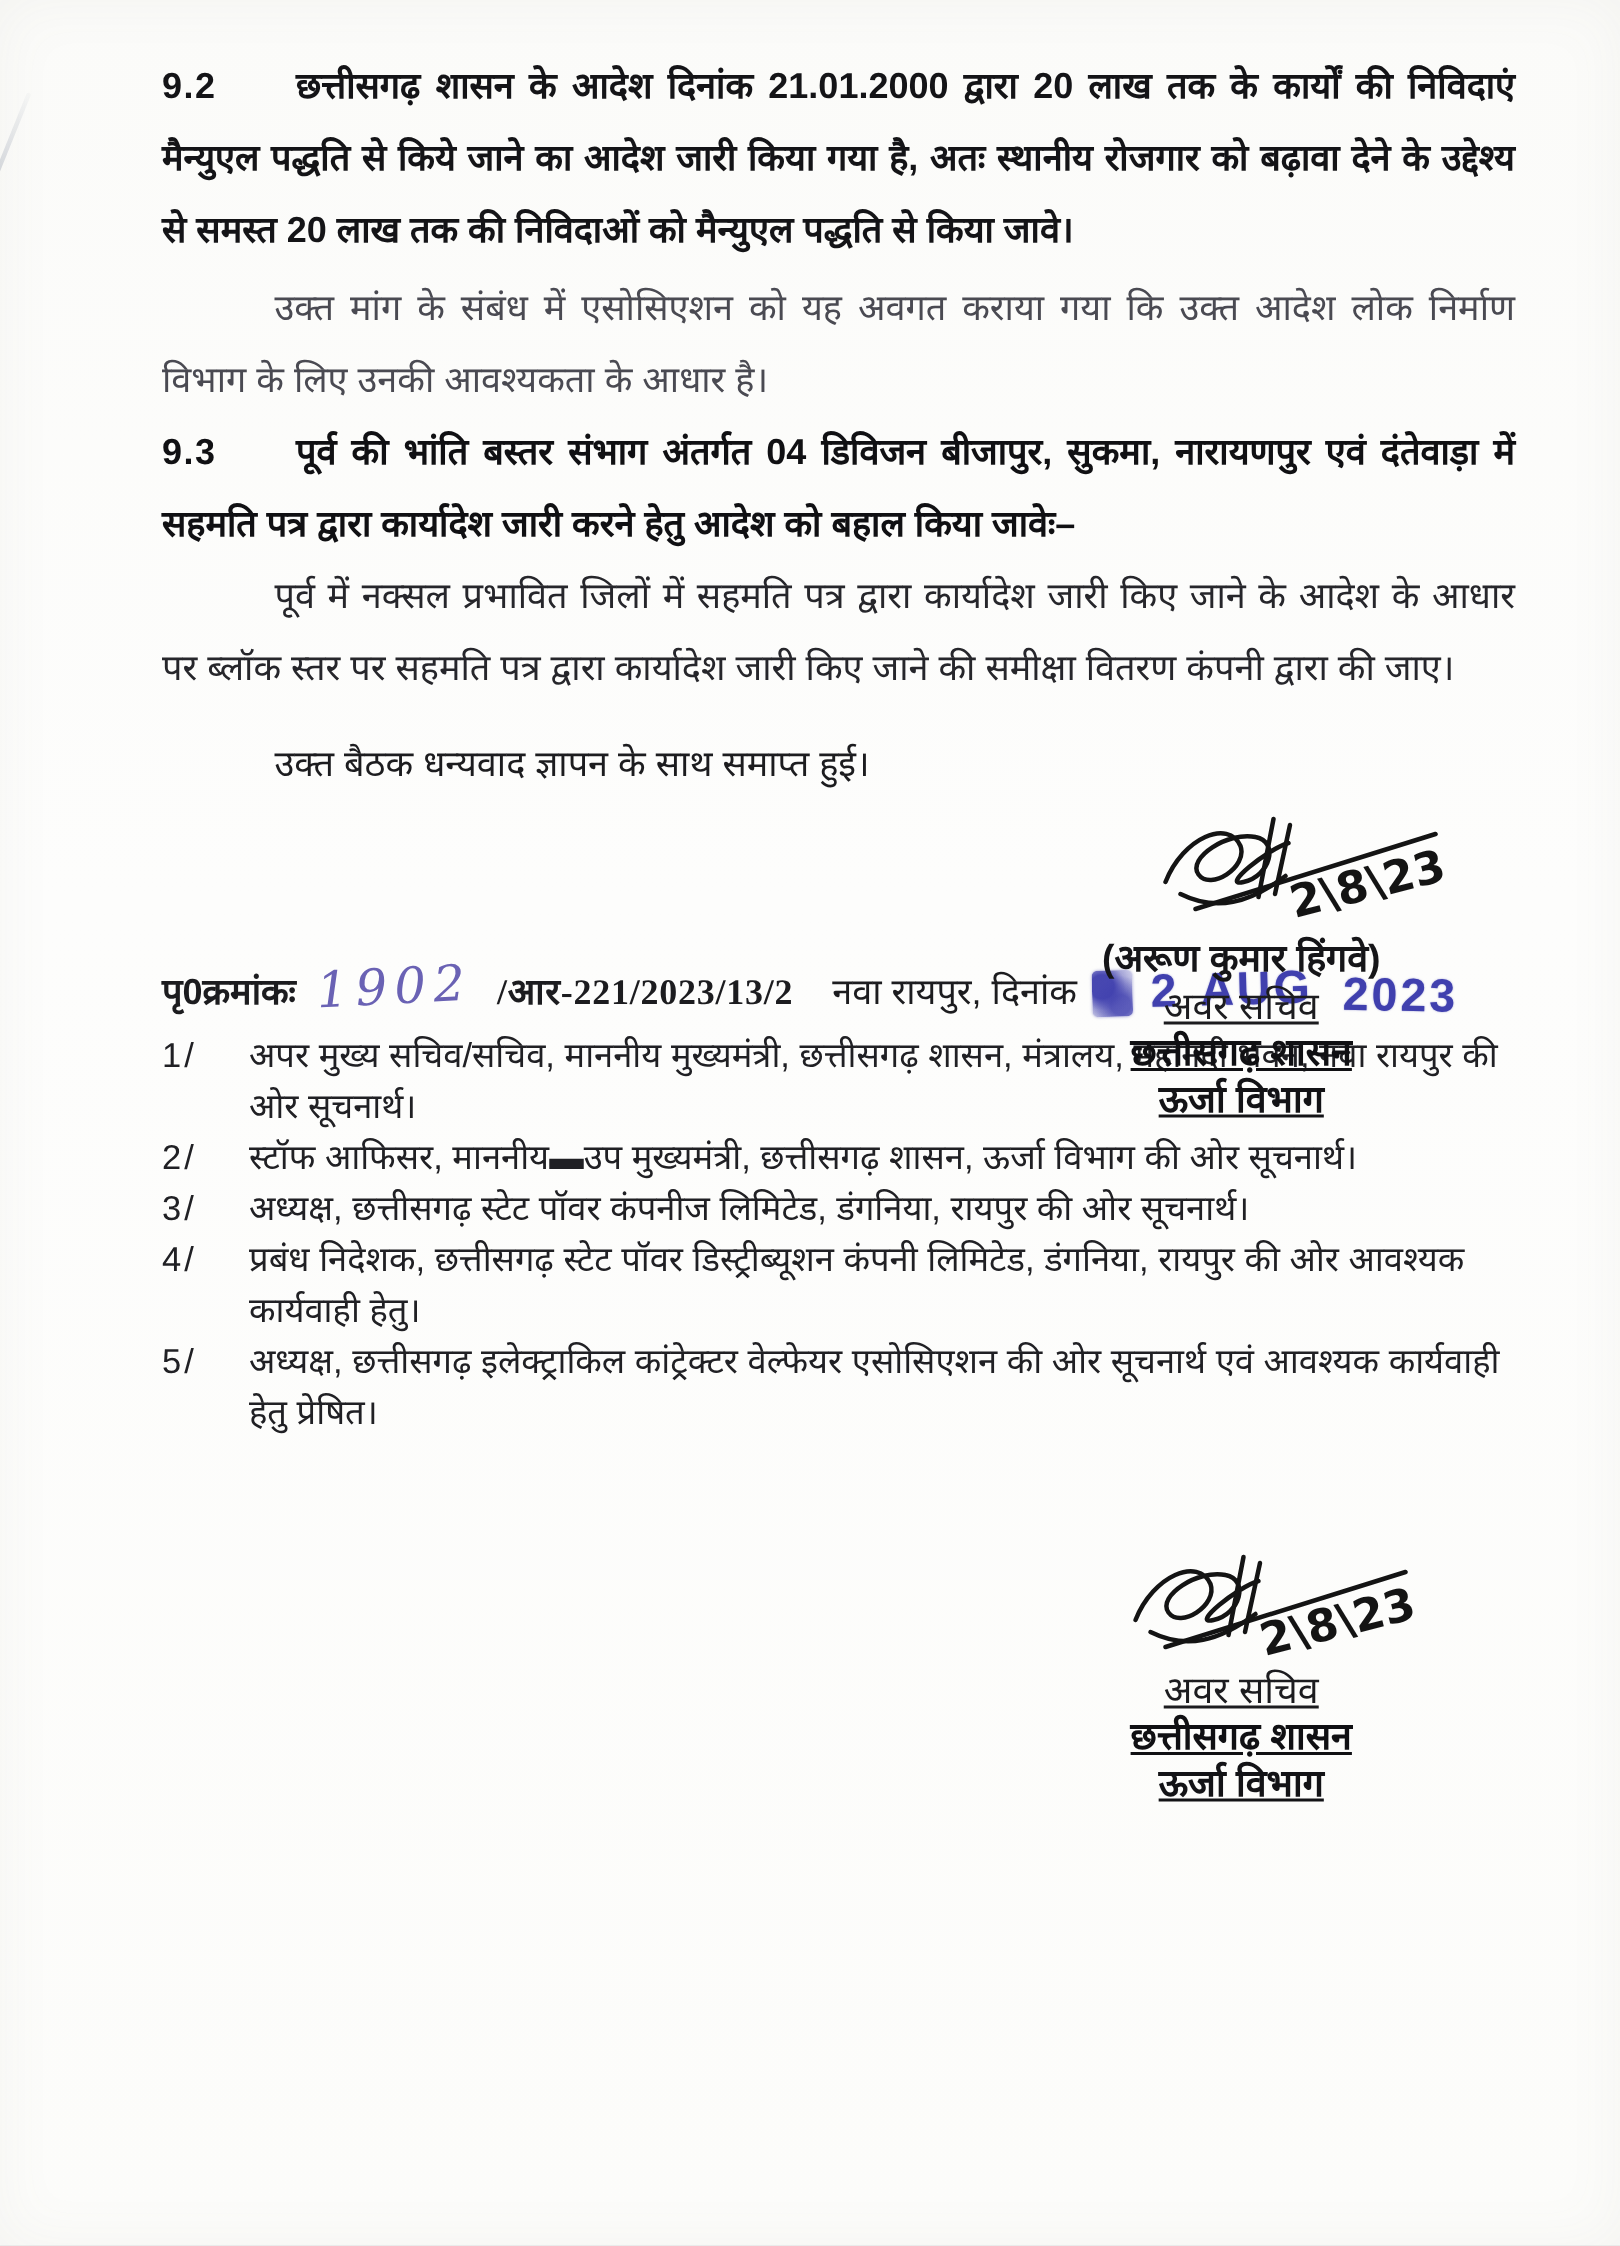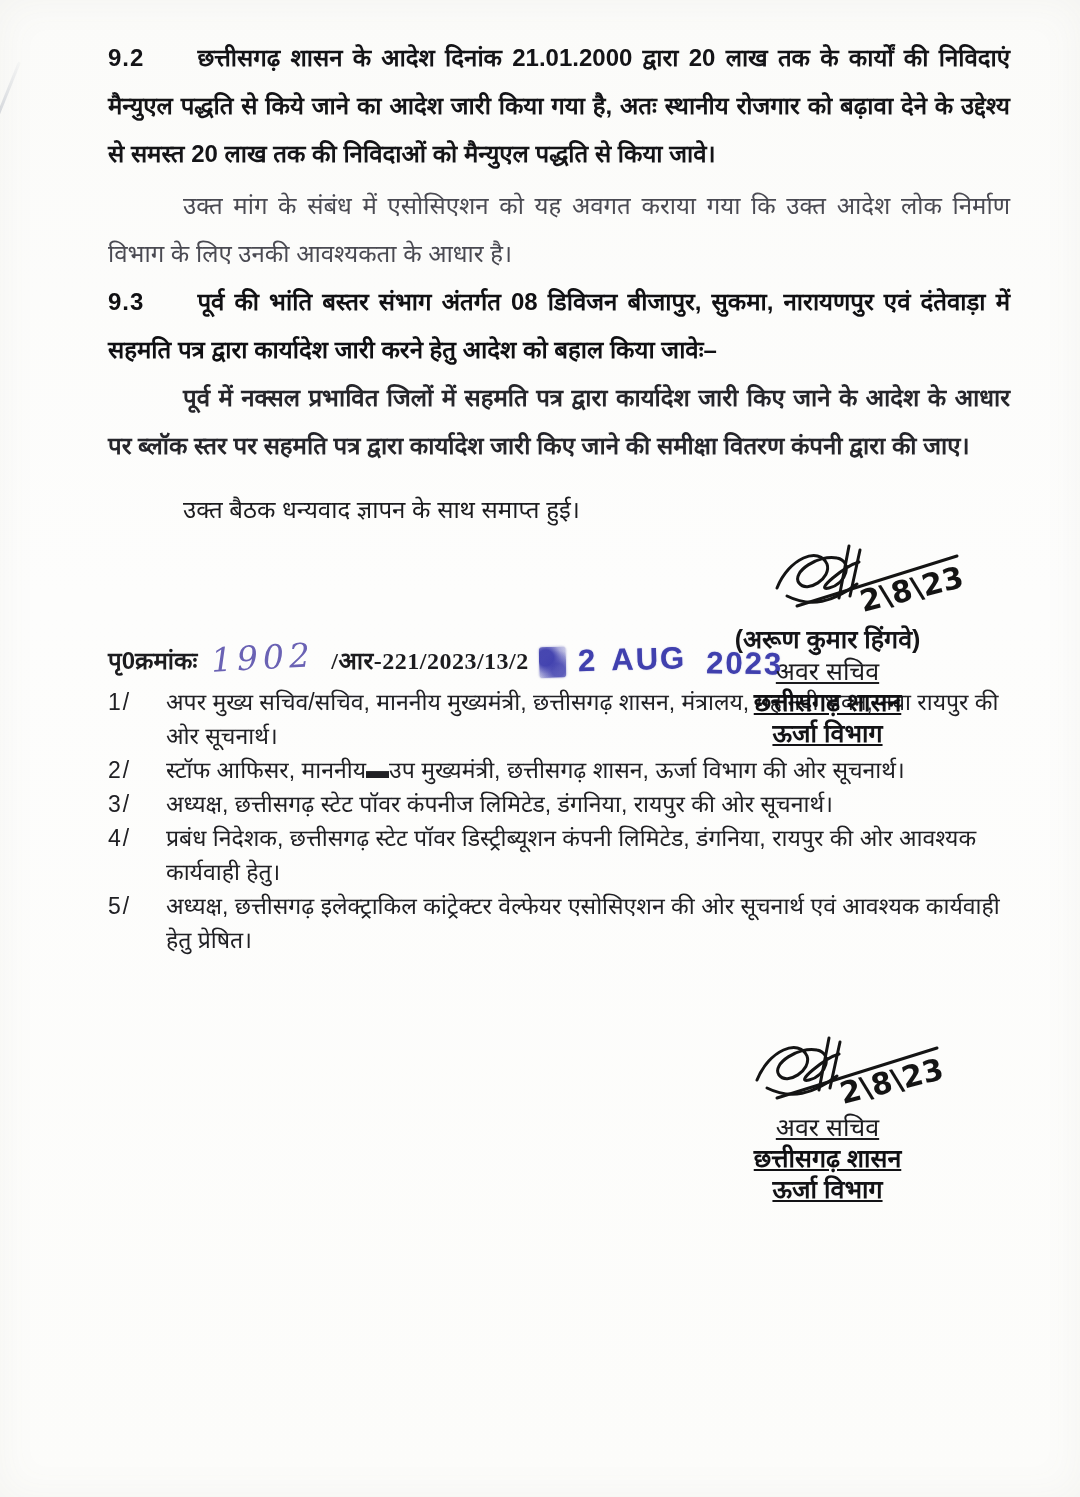--- a/index.html
+++ b/index.html
@@ -17,21 +17,21 @@
     position:absolute;left:18px;top:62px;width:3px;height:220px;
     background:linear-gradient(180deg,rgba(150,160,175,0.05),rgba(130,140,160,0.55),rgba(150,160,175,0.08));
     transform:rotate(22deg);transform-origin:top center;border-radius:2px;
   }
   .doc{position:relative;padding:34px 70px 0 108px;}
   p.para{margin:0;font-size:24px;line-height:48px;text-align:justify;}
   .pnum{display:inline-block;margin-right:53px;letter-spacing:1px;}
   .p-92{font-weight:600;color:#141417;}
   .p-mang{font-weight:400;color:#4a4a52;margin-top:4px !important;}
   .p-93{font-weight:700;color:#101013;}
-  .p-naxal{font-weight:700;color:#26262b;}
+  .p-naxal{font-weight:400;color:#26262b;}
   .p-close{font-weight:500;margin-top:16px !important;text-align:left !important;}
   .indent{text-indent:75px;}
 
   
   .sigblock{position:absolute;text-align:center;}
   .sig-top{top:538px;right:80px;width:345px;}
   .sig-bottom{top:1030px;right:100px;width:305px;}
   .sig-svg{display:block;margin:0 14px 0 auto;}
   .sig-name{font-size:25px;font-weight:600;line-height:34px;margin-top:2px;color:#151518;}
   .sig-line{font-size:25px;line-height:31px;text-decoration:underline;}
@@ -78,30 +78,31 @@
 
 <div class="page">
   <div class="crease"></div>
 
   <main class="doc">
 
     <p class="para p-92"><span class="pnum">9.2</span><span>छत्तीसगढ़ शासन के आदेश दिनांक 21.01.2000 द्वारा 20 लाख तक के कार्यों की निविदाएं मैन्युएल पद्धति से किये जाने का आदेश जारी किया गया है, अतः स्थानीय रोजगार को बढ़ावा देने के उद्देश्य से समस्त 20 लाख तक की निविदाओं को मैन्युएल पद्धति से किया जावे।</span></p>
 
     <p class="para p-mang indent"><span>उक्त मांग के संबंध में एसोसिएशन को यह अवगत कराया गया कि उक्त आदेश लोक निर्माण विभाग के लिए उनकी आवश्यकता के आधार है।</span></p>
 
-    <p class="para p-93"><span class="pnum">9.3</span><span>पूर्व की भांति बस्तर संभाग अंतर्गत 08 डिविजन बीजापुर, सुकमा, नारायणपुर एवं दंतेवाड़ा में सहमति पत्र द्वारा कार्यादेश जारी करने हेतु आदेश को बहाल किया जावेः–</span></p>
+    <p class="para p-93"><span class="pnum">9.3</span><span>पूर्व की भांति बस्तर संभाग अंतर्गत 04 डिविजन बीजापुर, सुकमा, नारायणपुर एवं दंतेवाड़ा में सहमति पत्र द्वारा कार्यादेश जारी करने हेतु आदेश को बहाल किया जावेः–</span></p>
 
     <p class="para p-naxal indent"><span>पूर्व में नक्सल प्रभावित जिलों में सहमति पत्र द्वारा कार्यादेश जारी किए जाने के आदेश के आधार पर ब्लॉक स्तर पर सहमति पत्र द्वारा कार्यादेश जारी किए जाने की समीक्षा वितरण कंपनी द्वारा की जाए।</span></p>
 
     <p class="para p-close indent"><span>उक्त बैठक धन्यवाद ज्ञापन के साथ समाप्त हुई।</span></p>
 
     <div class="refline">
       <span class="ref-label">पृ0क्रमांकः</span>
       <span class="ref-hand">1902</span>
       <span class="ref-file">/आर-221/2023/13/2</span>
+      <span class="ref-place">नवा रायपुर, दिनांक</span>
       <span class="stamp">
         <span class="stamp-smudge"></span>
         <span class="stamp-day">2</span>
         <span class="stamp-month">AUG</span>
         <span class="stamp-year">2023</span>
       </span>
     </div>
 
 
     <div class="copylist">

